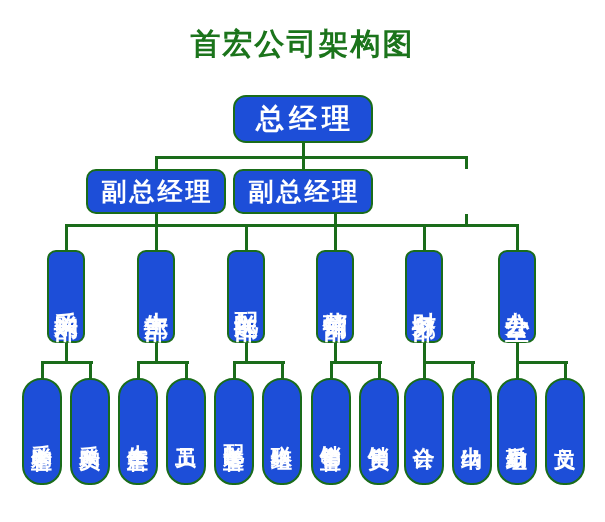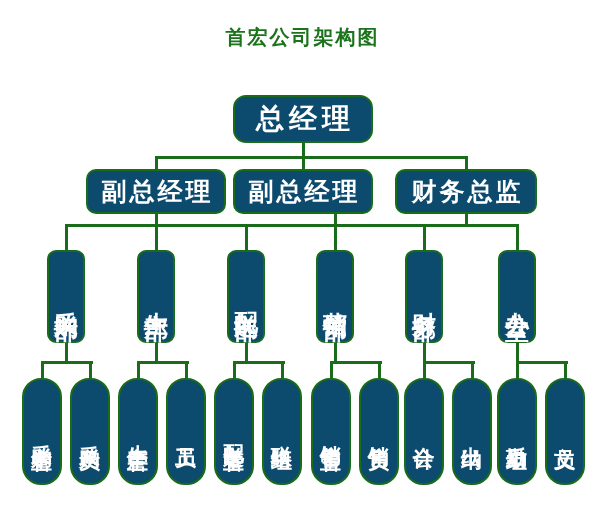--- a/index.html
+++ b/index.html
@@ -9,28 +9,28 @@
     height: 522px;
     background: #ffffff;
     overflow: hidden;
     font-family: "Liberation Sans", sans-serif;
   }
   .chart-title {
     position: absolute;
     left: 0; top: 24px;
     width: 605px;
     text-align: center;
-    font-size: 20px;
+    font-size: 30px;
     font-weight: bold;
     color: #1b741b;
     letter-spacing: 2px;
   }
   .node {
     position: absolute;
-    background: #0c4a6e;
+    background: #1d4ed8;
     border: 2px solid #1a6c1a;
     box-sizing: border-box;
     color: #ffffff;
     font-weight: bold;
     display: flex;
     align-items: center;
     justify-content: center;
   }
   .node.root {
     border-radius: 13px;
@@ -113,23 +113,20 @@
   <div class="node root" style="left:233px;top:95px;width:140px;height:48px">
     <span>总经理</span>
   </div>
 
   <div class="node lvl2" style="left:86px;top:169px;width:140px;height:45px">
     <span>副总经理</span>
   </div>
   <div class="node lvl2" style="left:233px;top:169px;width:140px;height:45px">
     <span>副总经理</span>
   </div>
-  <div class="node lvl2" style="left:395px;top:169px;width:142px;height:45px">
-    <span>财务总监</span>
-  </div>
 
   <div class="node dept" style="left:47px;top:250px;width:38px;height:93px">
     <span class="vtext">采购部</span>
   </div>
   <div class="node dept" style="left:137px;top:250px;width:38px;height:93px">
     <span class="vtext">生产部</span>
   </div>
   <div class="node dept" style="left:227px;top:250px;width:38px;height:93px">
     <span class="vtext">配送部</span>
   </div>

